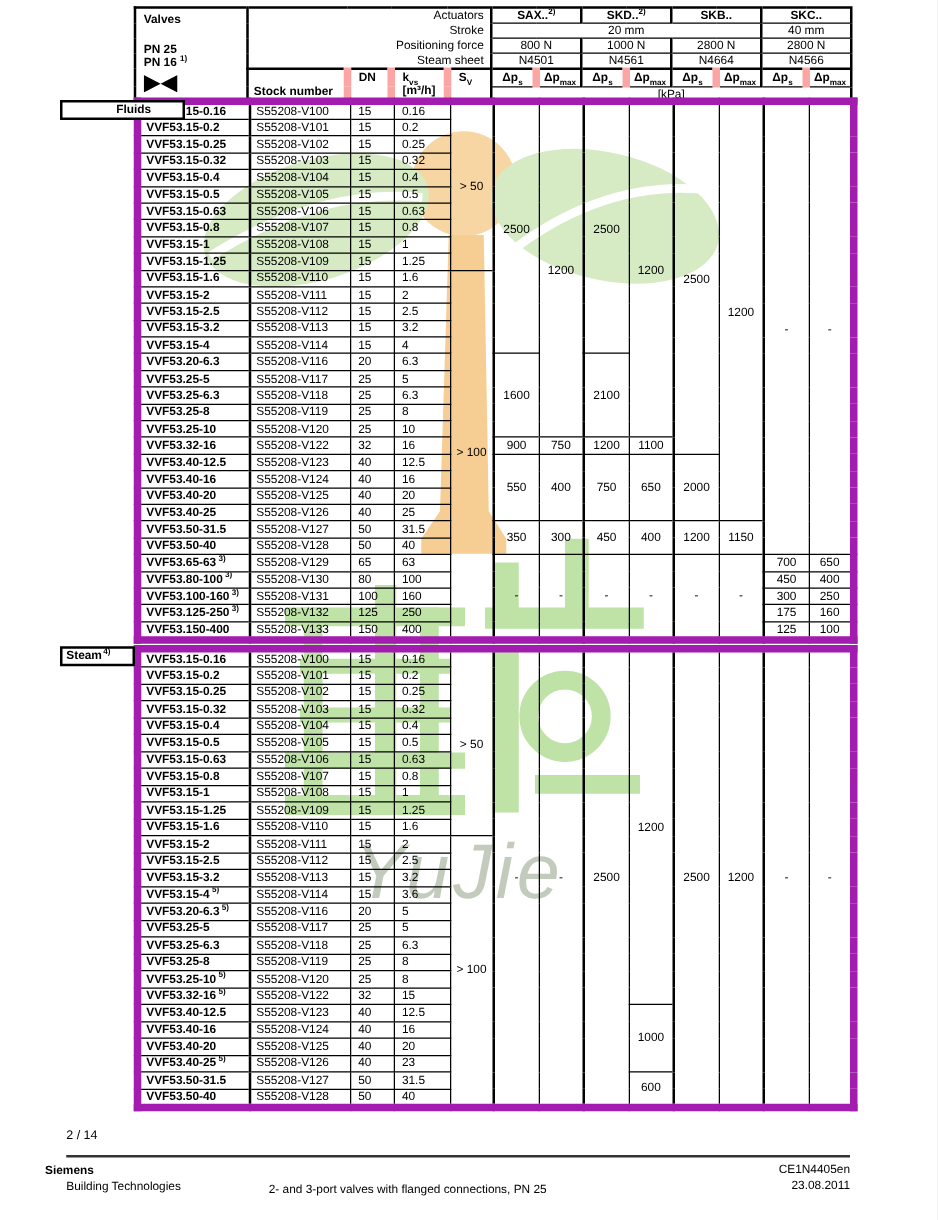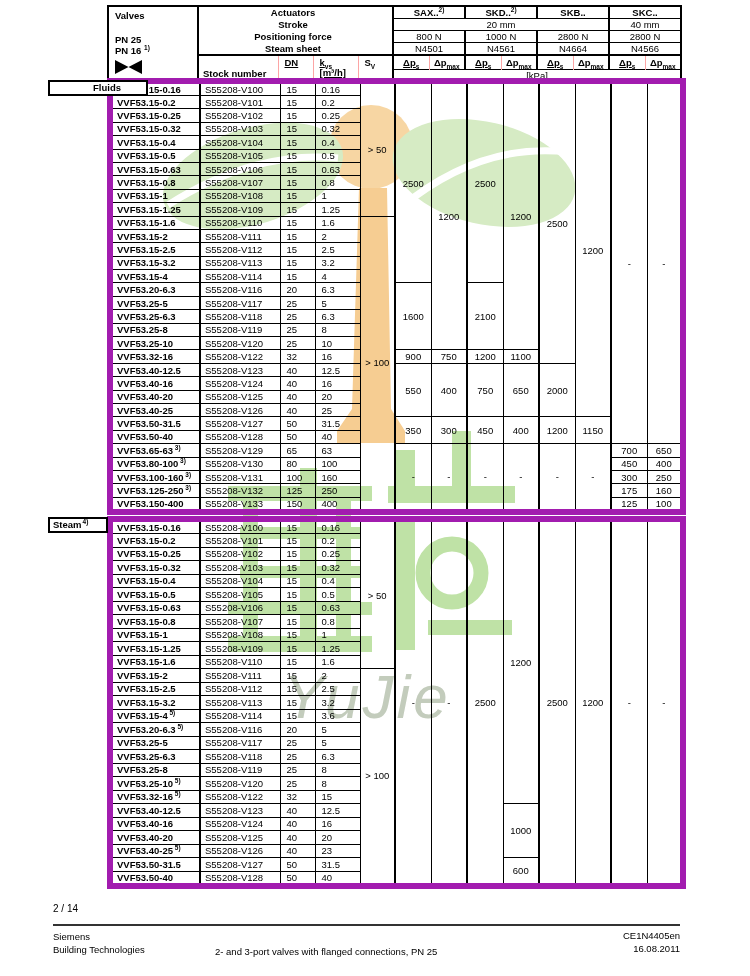--- a/index.html
+++ b/index.html
@@ -10,27 +10,27 @@
   th,td{padding:0;margin:0;overflow:hidden;white-space:nowrap;font-weight:normal;line-height:11px;vertical-align:middle;}
   .htbl{top:5px;border:2px solid #000;padding-left:36px;}
   .htbl th,.htbl td{font-size:9.5px;}
   .btbl{border:6px solid #a21caf;}
   .btbl td{font-size:9.5px;border-top:1px solid #000;border-bottom:1px solid #000;}
   #fluids-table{top:78px;}
   #steam-table{top:516px;}
   .f-row{height:13.4px;}
   .s-row{height:13.5px;}
   
-  .br1{border-right:1px solid #fca5a5;text-decoration:underline;} .br2{border-right:2px solid #000;}
+  .br1{border-right:6px solid #fca5a5;} .br2{border-right:2px solid #000;}
   .bb1{border-bottom:1px solid #000;} .bt1{border-top:1px solid #000;margin-top:16px;} .bt2{border-top:2px solid #000;}
   
   .valves-cell{vertical-align:top;text-align:left;padding:3px 0 0 6px;font-weight:bold;font-size:10px;}
   .valves-cell .pn-block{margin-top:13px;}
   .valves-cell .valve-ico{margin-top:4px;}
-  .lbl{padding-right:5px;font-weight:bold;font-size:10px;}
+  .lbl{text-align:right;padding-right:5px;font-weight:normal;font-size:10px;}
   .act{text-align:center;font-weight:bold;}
   .hval{text-align:center;margin-left:20px;}
   .stockh{vertical-align:bottom;text-align:left;padding:0 0 3px 4px;font-weight:bold;}
   .colh{vertical-align:top;text-align:left;padding:2px 0 0 6px;font-weight:bold;line-height:10px;}
   .dph{text-align:center;font-weight:bold;}
   .kpa{text-align:center;}
   sup{font-size:6.5px;line-height:0;} sub{font-size:6.5px;line-height:0;}
   
   .c-vt{font-weight:bold;text-align:left;padding-left:4px;border-right:2px solid #000;}
   .c-st{text-align:left;padding-left:4px;border-right:1px solid #000;}
@@ -44,21 +44,21 @@
              font-weight:bold;font-size:9.5px;line-height:12px;padding-left:3px;z-index:3;}
   #fluids-label{top:80px;padding-left:43px;} #steam-label{top:517px;}
   .sec-label sup{margin-left:1px;}
   
   .watermark{position:absolute;left:0;top:0;z-index:0;pointer-events:none;}
   .layer{position:absolute;z-index:1;}
   
   .footer-rule{position:absolute;left:53px;top:924px;width:627px;height:2px;background:#333;z-index:2;}
   .f-text{position:absolute;font-size:9.5px;z-index:2;}
   #page-num{left:53px;top:903px;font-size:10px;}
-  #f-company{left:53px;top:931px;}
+  #f-company{left:36px;top:931px;font-weight:bold;}
   #f-division{left:53px;top:944px;}
   #f-title{left:215px;top:931px;margin-top:15px;}
   #f-docid{right:70px;top:930px;text-align:right;}
   #f-date{right:70px;top:943px;text-align:right;}
 </style>
 </head>
 <body>
 
 <div class="page">
 
@@ -627,15 +627,15 @@
         </tr>
       </tbody>
   </table>
 
   <div class="f-text" id="page-num">2 / 14</div>
   <div class="footer-rule"></div>
   <div class="f-text" id="f-company">Siemens</div>
   <div class="f-text" id="f-division">Building Technologies</div>
   <div class="f-text" id="f-title">2- and 3-port valves with flanged connections, PN 25</div>
   <div class="f-text" id="f-docid">CE1N4405en</div>
-  <div class="f-text" id="f-date">16.08.2011</div>
+  <div class="f-text" id="f-date">23.08.2011</div>
 
 </div>
 
 </body></html>

